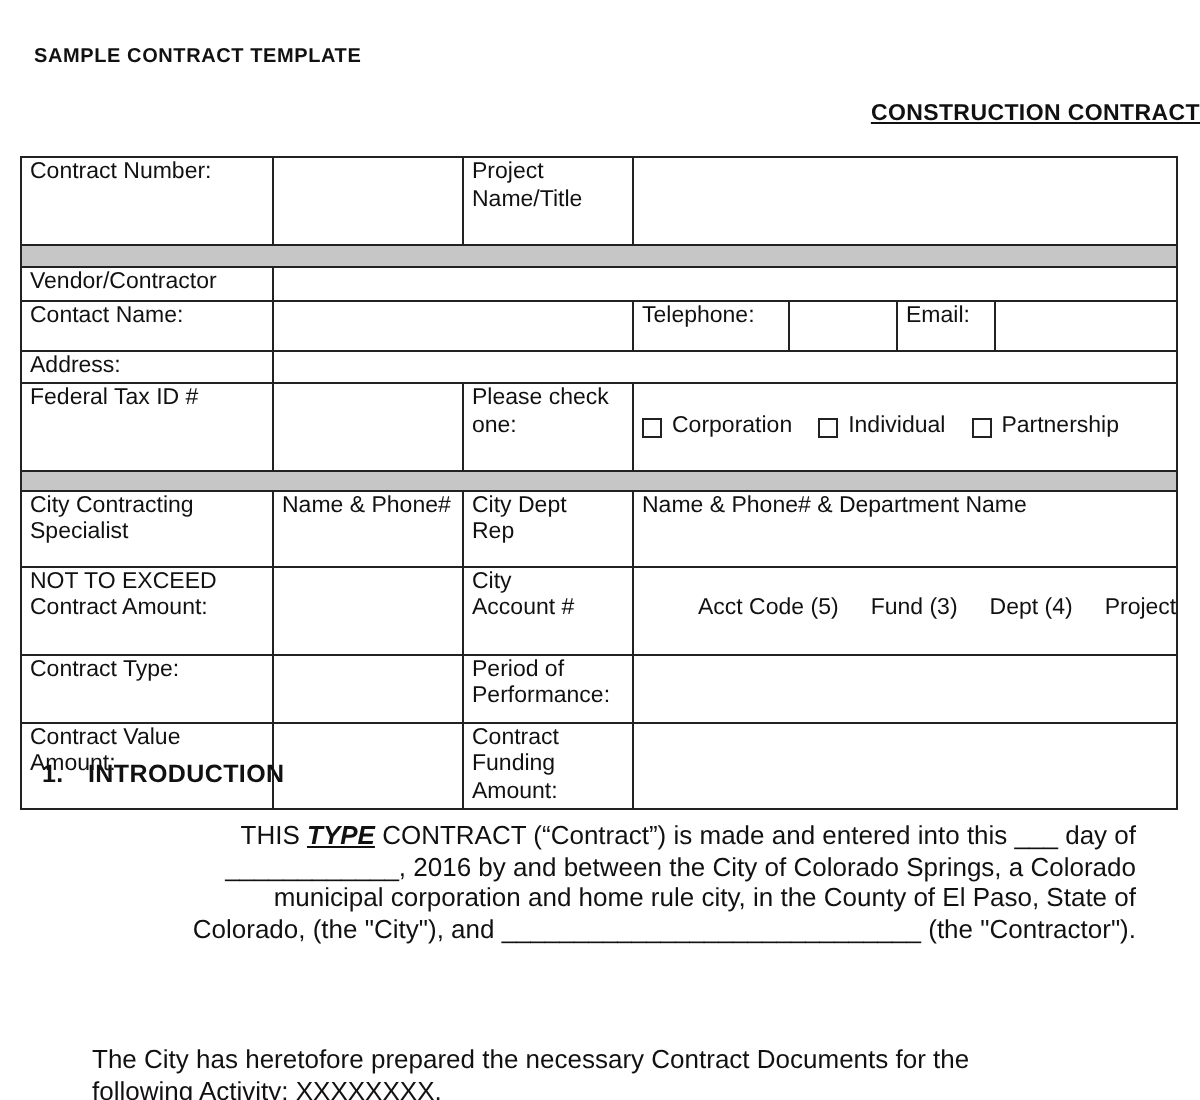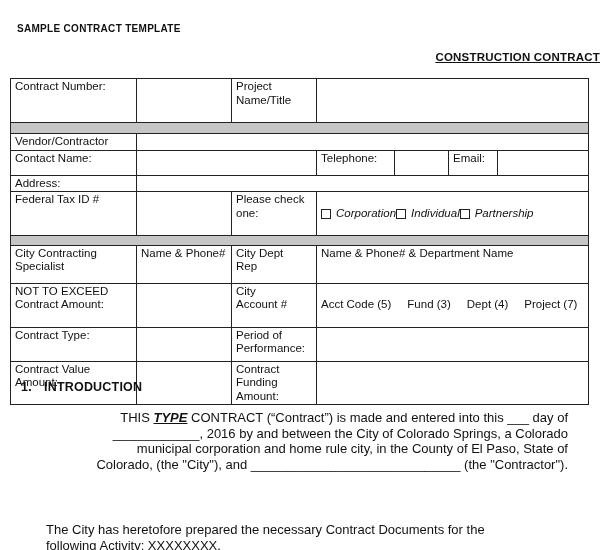--- a/index.html
+++ b/index.html
@@ -49,31 +49,31 @@
     white-space: pre-line;
     overflow: hidden;
   }
   td.band {
     background: #c6c6c6;
     padding: 0;
     border-left: 1px solid #222;
     border-right: 1px solid #222;
   }
   td.blank { background: #ffffff; }
-  .checkline { display: flex; align-items: flex-start; white-space: normal; font-style: italic; }
+  .checkline { display: flex; align-items: flex-start; gap: 13px; white-space: normal; }
   .cbgroup { display: flex; align-items: center; gap: 5px; white-space: nowrap; }
   .cbox {
     width: 10px; height: 10px;
     border: 1px solid #222;
     display: inline-block;
     background: #fff;
     margin-top: 1px;
     flex: 0 0 auto;
   }
-  .acctline { display: flex; gap: 16px; white-space: nowrap; }
+  .acctline { display: flex; gap: 16px; white-space: nowrap; margin-left: 28px; }
   .section-head {
     position: absolute;
     left: 21px;
     top: 380px;
     font-size: 12.5px;
     font-weight: bold;
     letter-spacing: 0.2px;
   }
   .section-head .num { display: inline-block; width: 23px; }
   .para {

